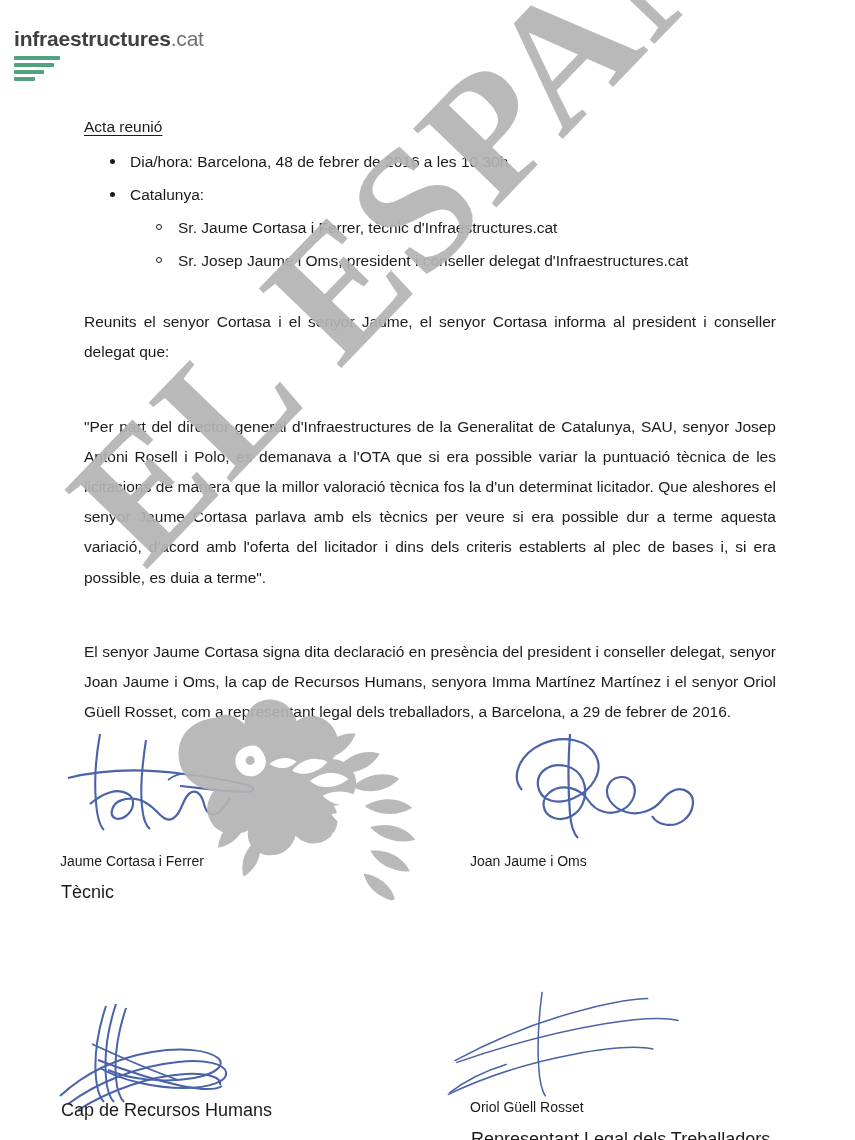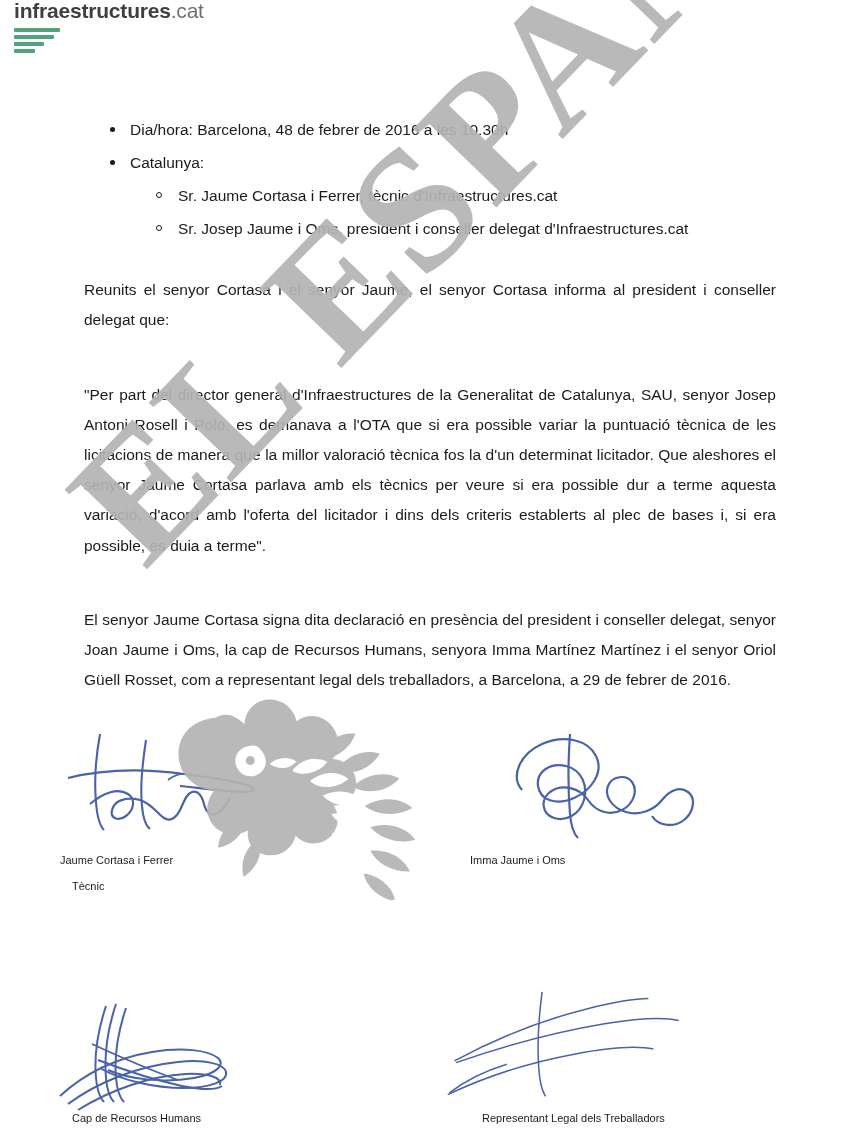--- a/index.html
+++ b/index.html
@@ -49,21 +49,21 @@
     height: 290px;
     transform: rotate(-20deg);
     opacity: .92;
   }
   .wm-eagle svg { width: 100%; height: 100%; display: block; }
 
   
   .doc-header {
     position: absolute;
     left: 14px;
-    top: 0;
+    top: 28px;
     z-index: 3;
   }
   .logo-wordmark {
     font-size: 21px;
     line-height: 1;
     letter-spacing: -.2px;
     white-space: nowrap;
   }
   .logo-word-main {
     font-weight: 700;
@@ -182,29 +182,29 @@
     pointer-events: none;
   }
   .sig-ink svg { width: 100%; height: 100%; display: block; overflow: visible; }
   .sig-ink path,
   .sig-ink polyline { fill: none; stroke: #4a63a8; }
   .sig-names {
     position: relative;
     padding-top: 112px;
   }
   .sig-name {
-    font-size: 11px;
+    font-size: 14px;
     line-height: 1.1;
     margin: 0 0 14px 0;
     white-space: nowrap;
   }
   .sig-title {
-    font-size: 11px;
+    font-size: 18px;
     line-height: 1.1;
-    margin: 12px;
+    margin: 1px;
     white-space: nowrap;
   }
   .sig-col.right .sig-ink { left: 22px; top: -14px; }
   .sig-row.second .sig-col .sig-ink { left: -6px; top: 4px; }
   .sig-row.second .sig-col.right .sig-ink { left: -60px; top: -16px; width: 330px; }
   .sig-row.second .sig-names { padding-top: 104px; }
 </style>
 </head>
 <body>
 
@@ -248,20 +248,21 @@
     <div class="logo-mark">
       <div class="logo-bar b1"></div>
       <div class="logo-bar b2"></div>
       <div class="logo-bar b3"></div>
       <div class="logo-bar b4"></div>
     </div>
   </div>
 
   <div class="doc-body">
 
+    <h1 class="section-title">Acta reunió</h1>
 
     <ul class="bullet-list">
       <li class="bullet-item">
         <span>Dia/hora: Barcelona, 48 de febrer de 2016 a les 10.30h</span>
       </li>
       <li class="bullet-item">
         <span>Catalunya:</span>
         <ul class="sub-list">
           <li class="sub-item">Sr. Jaume Cortasa i Ferrer, tècnic d'Infraestructures.cat</li>
           <li class="sub-item">Sr. Josep Jaume i Oms, president i conseller delegat d'Infraestructures.cat</li>
@@ -298,21 +299,21 @@
       </div>
 
       <div class="sig-col right">
         <div class="sig-ink">
           <svg viewBox="0 0 300 118" xmlns="http://www.w3.org/2000/svg" aria-hidden="true">
             <path d="M30 62 C18 48 28 26 50 16 C72 6 96 12 104 28 C112 44 100 62 82 70 C64 78 48 72 46 58 C44 44 58 34 74 38 C90 42 96 58 92 72 C88 86 74 94 62 90 C50 86 48 72 58 64 C70 55 88 60 96 72 C104 84 118 88 130 82 C142 76 146 62 140 54 C134 46 120 48 116 58 C112 68 120 80 134 84 C148 88 162 82 170 72 C178 62 188 58 196 64 C204 70 202 84 192 92 C182 100 166 98 160 88" stroke-width="2.2"></path>
             <path d="M78 6 C76 34 76 62 78 86 C79 98 82 106 86 110" stroke-width="2.2"></path>
           </svg>
         </div>
         <div class="sig-names">
-          <p class="sig-name">Imma Jaume i Oms</p>
+          <p class="sig-name">Joan Jaume i Oms</p>
         </div>
       </div>
 
     </div>
 
     <div class="sig-row second">
 
       <div class="sig-col">
         <div class="sig-ink">
           <svg viewBox="0 0 300 118" xmlns="http://www.w3.org/2000/svg" aria-hidden="true">
@@ -335,20 +336,21 @@
         <div class="sig-ink">
           <svg viewBox="0 0 330 140" xmlns="http://www.w3.org/2000/svg" aria-hidden="true">
             <path d="M126 14 C122 44 120 76 122 104 C123 120 126 132 130 138" stroke-width="1.8"></path>
             <path d="M22 96 C70 70 124 48 180 34 C212 26 236 22 252 22" stroke-width="1.8"></path>
             <path d="M24 98 C76 80 140 62 200 52 C242 45 272 44 288 48" stroke-width="1.8"></path>
             <path d="M14 136 C56 116 110 98 164 88 C206 80 240 78 258 82" stroke-width="1.8"></path>
             <path d="M16 134 C34 120 58 108 84 100" stroke-width="1.8"></path>
           </svg>
         </div>
         <div class="sig-names">
+          <p class="sig-name">Oriol Güell Rosset</p>
           <p class="sig-title">Representant Legal dels Treballadors</p>
         </div>
       </div>
 
     </div>
 
   </div>
 
 </div>
 

